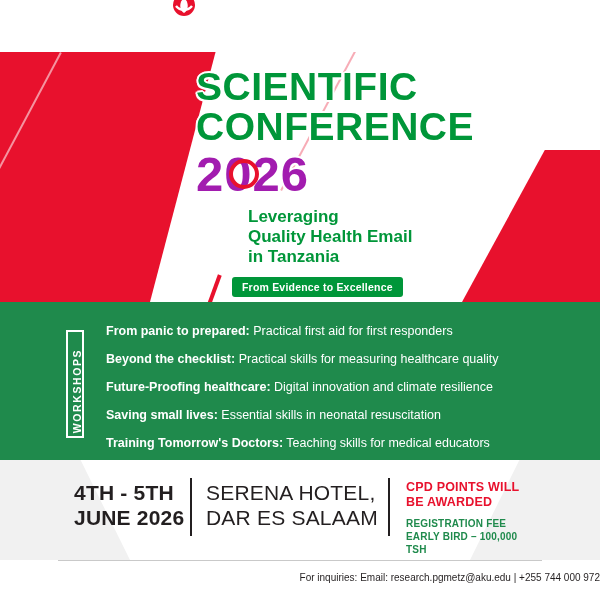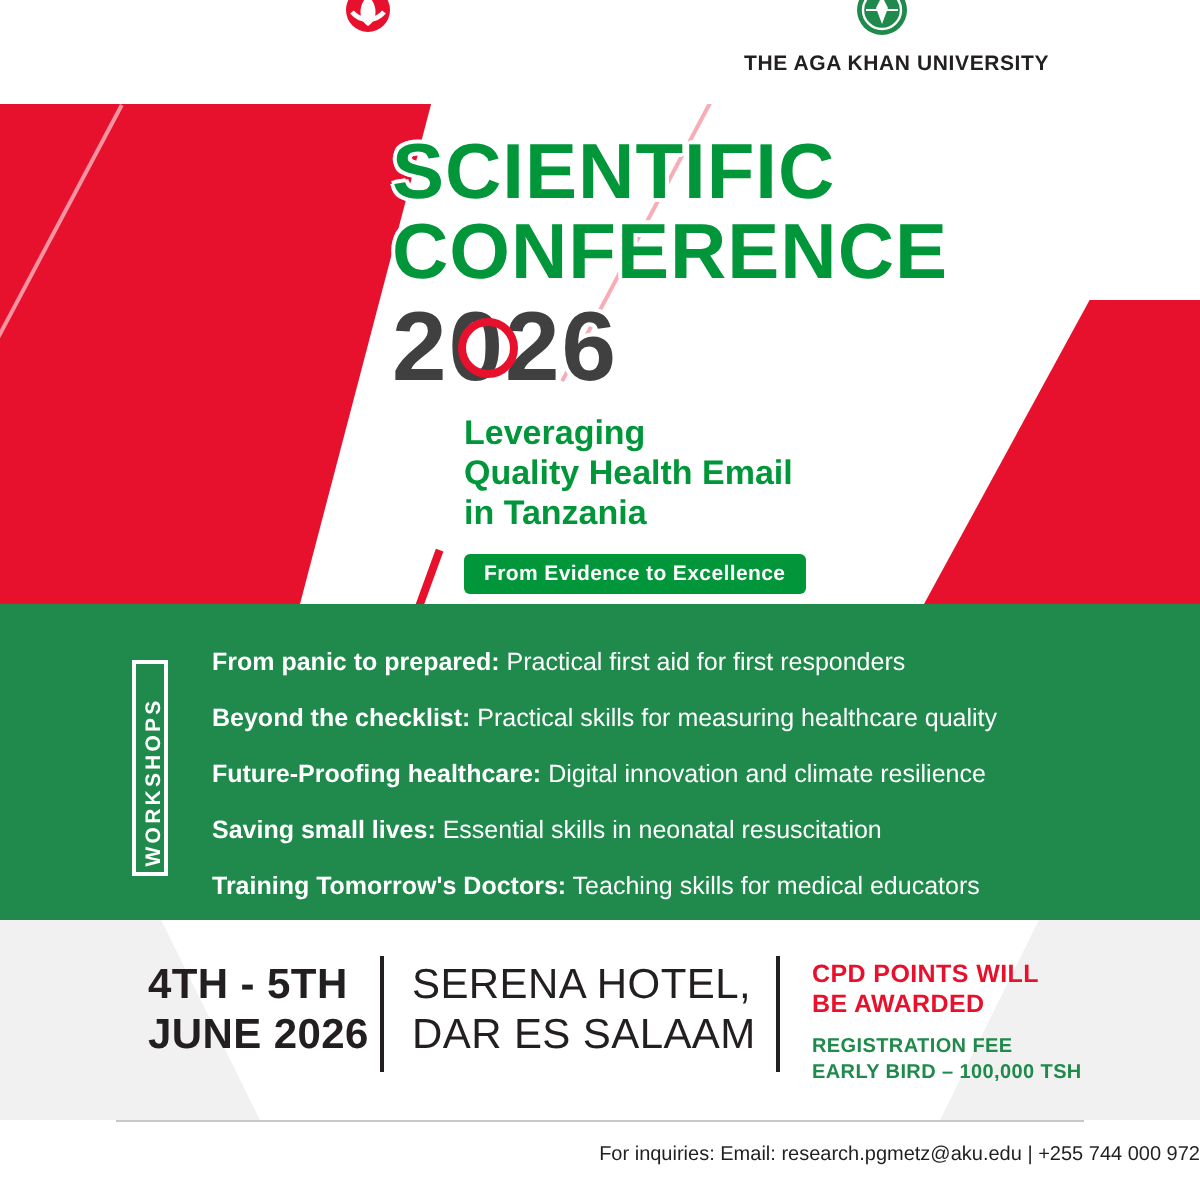--- a/index.html
+++ b/index.html
@@ -186,21 +186,21 @@
        1.5px 1.5px 0 #ffffff, -1.5px 1.5px 0 #ffffff, 1.5px -1.5px 0 #ffffff, -1.5px -1.5px 0 #ffffff;
   }
   .t-conference { margin-top: 2px; }
   .t-year {
     position: relative;
     font-family: "Liberation Sans", sans-serif;
     font-weight: bold;
     font-size: 49px;
     line-height: 50px;
     letter-spacing: 1px;
-    color: #404040;
+    color: #a21caf;
     margin-top: 3px;
     text-shadow:
        2px 0 0 #ffffff, -2px 0 0 #ffffff, 0 2px 0 #ffffff, 0 -2px 0 #ffffff,
        1.5px 1.5px 0 #ffffff, -1.5px 1.5px 0 #ffffff, 1.5px -1.5px 0 #ffffff, -1.5px -1.5px 0 #ffffff;
   }
   .year-ring {
     position: absolute;
     left: 33px;
     top: 10px;
     width: 30px;
@@ -213,21 +213,21 @@
     position: absolute;
     left: 16px;
     top: 206px;
     width: 4px;
     height: 34px;
     background: #e8112d;
     transform: rotate(20deg);
   }
   .subtitle {
     margin-top: 8px;
-    margin-left: 36px;
+    margin-left: 52px;
     font-size: 17px;
     line-height: 20px;
     font-weight: bold;
     color: #009639;
   }
   .tagline {
     margin-top: 10px;
     margin-left: 36px;
     display: inline-block;
     background: #009639;
@@ -308,21 +308,20 @@
     left: 470px; top: 0;
     width: 130px; height: 100px;
     background: #f1f1f1;
     clip-path: polygon(38% 0, 100% 0, 100% 100%, 0 100%);
   }
   .info-row {
     position: absolute;
     left: 0; top: 20px;
     width: 528px;
     height: 66px;
-    padding-left: 36px;
   }
   .dates {
     position: absolute;
     left: 74px;
     top: 0px;
     font-size: 21px;
     font-weight: bold;
     color: #231f20;
     line-height: 25px;
     letter-spacing: 0.2px;
@@ -429,31 +428,20 @@
     <div class="logo-hospital">
       <div class="akh-mark">
         <svg viewBox="0 0 44 34" width="44" height="34" aria-hidden="true">
           <circle cx="22" cy="11" r="11" fill="#e8112d"></circle>
           <path d="M22 4 C17 8, 17 16, 22 19 C27 16, 27 8, 22 4 Z" fill="#ffffff"></path>
           <path d="M14 12 C18 17, 26 17, 30 12" stroke="#ffffff" stroke-width="2.4" fill="none"></path>
         </svg>
       </div>
     </div>
 
-    <div class="logo-university">
-      <div class="aku-seal">
-        <svg viewBox="0 0 42 36" width="42" height="36" aria-hidden="true">
-          <circle cx="21" cy="13" r="12.5" fill="#1f8a4c"></circle>
-          <circle cx="21" cy="13" r="9.5" fill="none" stroke="#ffffff" stroke-width="1.2"></circle>
-          <path d="M21 6 L24 12 L21 20 L18 12 Z" fill="#ffffff"></path>
-          <path d="M13 13 L29 13" stroke="#ffffff" stroke-width="1"></path>
-        </svg>
-      </div>
-      <div class="aku-text">THE AGA KHAN UNIVERSITY</div>
-    </div>
   </div>
 
   <div class="workshops">
     <div class="ws-label">
       <span>WORKSHOPS</span>
     </div>
     <div class="ws-list">
       <div class="ws-item">
         <b>From panic to prepared:</b><span> Practical first aid for first responders</span>
       </div>

